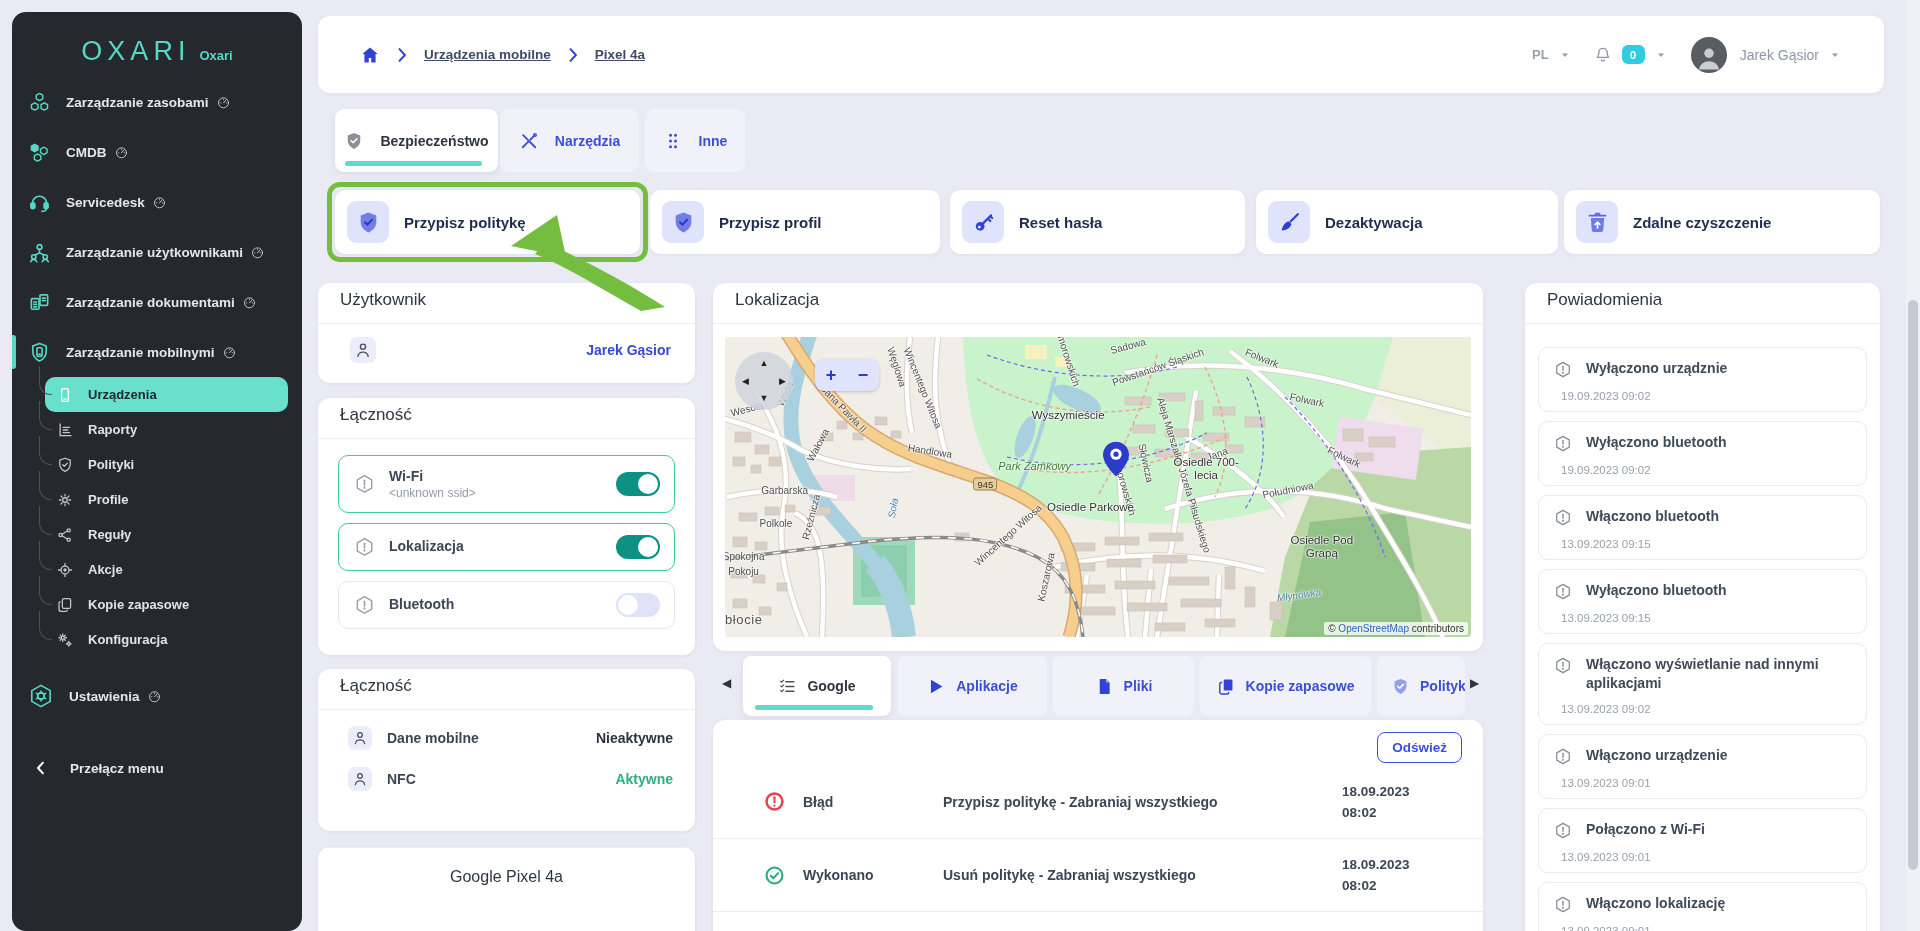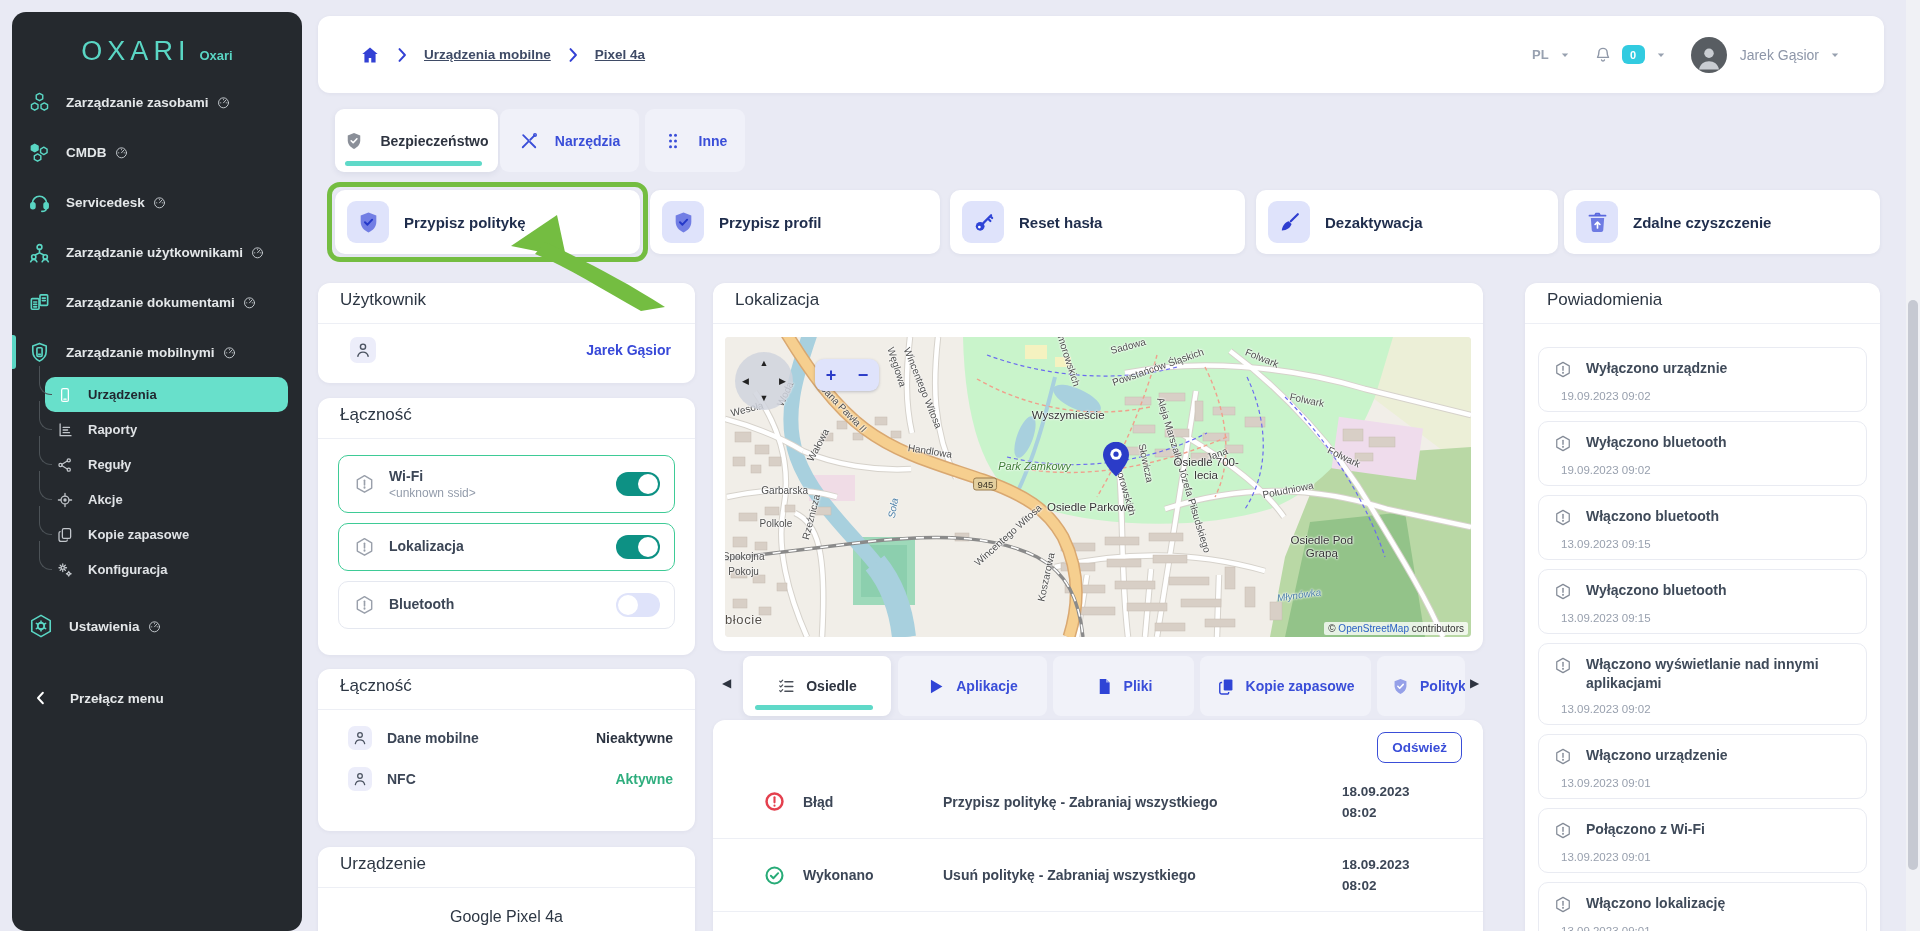--- a/index.html
+++ b/index.html
@@ -305,21 +305,39 @@
   <div class="side-sub">
     <span class="si ic icon-slot">
             <svg viewBox="0 0 24 24" fill="none" stroke="currentColor" stroke-width="1.7" stroke-linecap="round" stroke-linejoin="round">
               <path d="M5.5 4v15.5H20"></path>
               <path d="M9.5 8.5H18M9.5 12h6M9.5 15.5H18"></path>
             </svg>
           </span>
     <span>Raporty</span>
   </div>
 
-
+  <div class="side-sub">
+    <span class="si ic icon-slot">
+            <svg viewBox="0 0 24 24" fill="none" stroke="currentColor" stroke-width="1.7" stroke-linecap="round" stroke-linejoin="round">
+              <path d="M12 3 19 5.6v5.2c0 4.4-2.8 7.8-7 9.7-4.2-1.9-7-5.3-7-9.7V5.6Z"></path>
+              <path d="m9 11.6 2.1 2.1 4-4.2"></path>
+            </svg>
+          </span>
+    <span>Polityki</span>
+  </div>
+
+  <div class="side-sub">
+    <span class="si ic icon-slot">
+            <svg viewBox="0 0 24 24" fill="none" stroke="currentColor" stroke-width="1.7" stroke-linecap="round" stroke-linejoin="round">
+              <circle cx="12" cy="12" r="3"></circle>
+              <path d="M12 4.5v2.2M12 17.3v2.2M4.5 12h2.2M17.3 12h2.2M6.7 6.7l1.6 1.6M15.7 15.7l1.6 1.6M17.3 6.7l-1.6 1.6M8.3 15.7l-1.6 1.6"></path>
+            </svg>
+          </span>
+    <span>Profile</span>
+  </div>
 
   <div class="side-sub">
     <span class="si ic icon-slot">
             <svg viewBox="0 0 24 24" fill="none" stroke="currentColor" stroke-width="1.7" stroke-linecap="round" stroke-linejoin="round">
               <circle cx="6" cy="12" r="2.1"></circle>
               <circle cx="17" cy="5.8" r="2.1"></circle>
               <circle cx="17" cy="18.2" r="2.1"></circle>
               <path d="M8 11 15 6.7M8 13l7 4.3"></path>
             </svg>
           </span>
@@ -634,21 +652,20 @@
               <path d="M5.8 19.5c.7-3.3 3.2-5 6.2-5s5.5 1.7 6.2 5"></path>
             </svg>
           </span>
     <span class="s-label">NFC</span>
     <span class="s-value active">Aktywne</span>
   </div>
 </div>
   </section>
 
   <section class="card" id="device-card">
-    <div class="card-title">Urządzenie</div>
     <div class="card-div"></div>
     <div id="device-value">Google Pixel 4a</div>
   </section>
 
   <section class="card" id="map-card">
     <div class="card-title">Lokalizacja</div>
     <div class="card-div"></div>
     <div id="map">
       <svg id="map-svg" viewBox="0 0 746 300" preserveAspectRatio="none">
           <rect width="746" height="300" fill="#f1eee8"></rect>
@@ -825,21 +842,21 @@
 
   <span class="darrow" id="darrow-prev">◀</span>
   <div id="dtabs">
   <div class="dtab active">
     <span class="ti ic icon-slot">
           <svg viewBox="0 0 24 24" fill="none" stroke="currentColor" stroke-width="1.7" stroke-linecap="round" stroke-linejoin="round">
             <path d="M10 6h10M10 12h10M10 18h10" stroke-width="1.9"></path>
             <path d="m3.4 5.2 1.4 1.4 2.4-2.7M3.4 11.2l1.4 1.4 2.4-2.7M3.4 17.2l1.4 1.4 2.4-2.7" stroke-width="1.5"></path>
           </svg>
         </span>
-    <span>Osiedle</span>
+    <span>Google</span>
     <span class="underline"></span>
   </div>
 
   <div class="dtab">
     <span class="ti ic icon-slot">
           <svg viewBox="0 0 24 24" fill="currentColor">
             <path d="M5 3.5 19.5 12 5 20.5Z"></path>
           </svg>
         </span>
     <span>Aplikacje</span>

